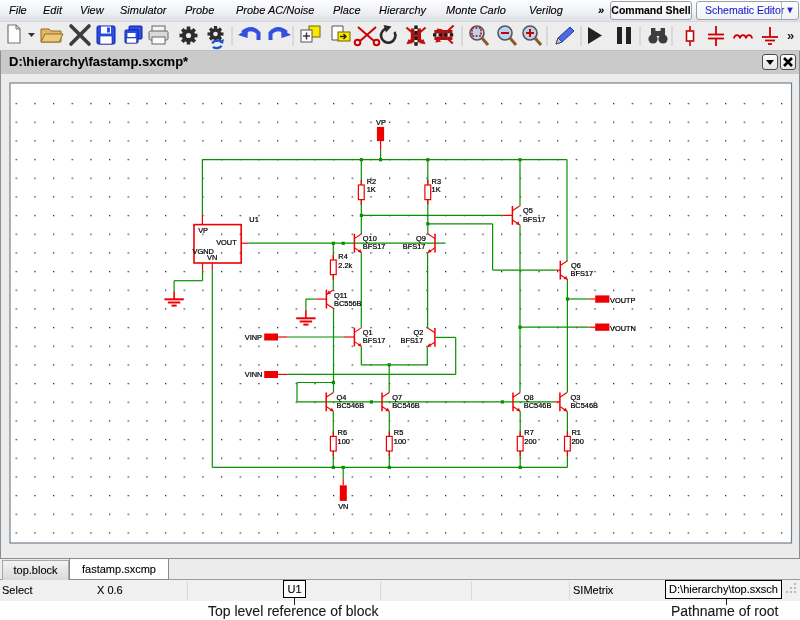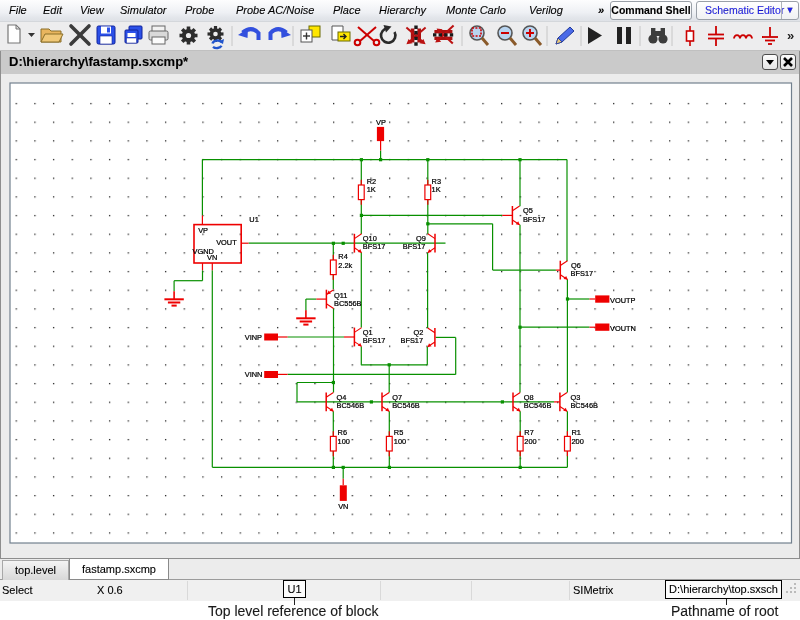--- a/index.html
+++ b/index.html
@@ -436,21 +436,21 @@
       <text x="523.3" y="435.2">R7</text>
           <text x="523.3" y="443.6">200</text>
       <text x="570.5" y="435.2">R1</text>
           <text x="570.5" y="443.6">200</text>
       <text x="337.2" y="508.8">VN</text>
     </g>
   </svg>
   </div>
 
   <div id="tabbar">
-    <div style="position:absolute;left:2px;top:1px;width:67px;height:20px;background:linear-gradient(#f4f4f4,#d8d8d8);border:1px solid #a8a8a8;border-bottom:none;box-sizing:border-box;font-size:11px;text-align:center;line-height:19px;">top.level</div>
+    <div style="position:absolute;left:2px;top:1px;width:67px;height:20px;background:linear-gradient(#f4f4f4,#d8d8d8);border:1px solid #a8a8a8;border-bottom:none;box-sizing:border-box;font-size:11px;text-align:center;line-height:19px;">top.block</div>
     <div style="position:absolute;left:69px;top:-1px;width:100px;height:22px;background:#ffffff;border:1px solid #8a8a8a;box-sizing:border-box;font-size:11px;text-align:center;line-height:21px;">fastamp.sxcmp</div>
     <div style="position:absolute;left:169px;top:20px;width:631px;height:1px;background:#9b9b9b"></div>
       <div style="position:absolute;left:0;top:20px;width:2px;height:1px;background:#9b9b9b"></div>
   </div>
 
   <div id="statusbar">
     <span style="position:absolute;left:2px;top:4px;">Select</span>
     <span style="position:absolute;left:97px;top:4px;">X 0.6</span>
     <span style="position:absolute;left:192px;top:4px;margin-top:44px;">Modified</span>
     <span class="sep" style="left:187px"></span>

